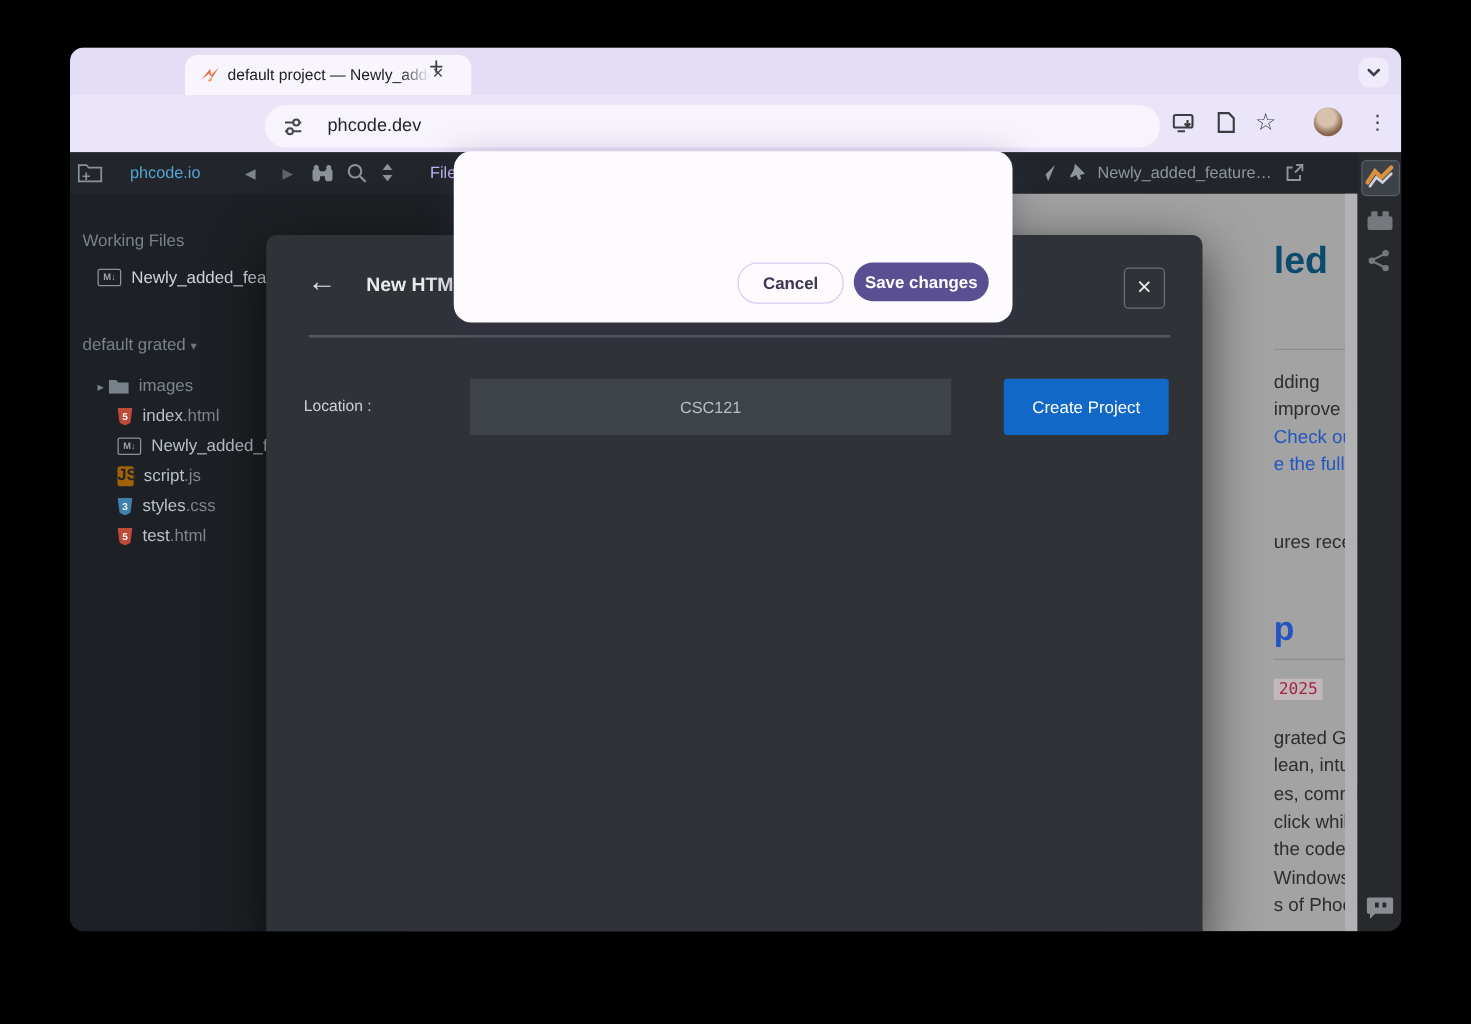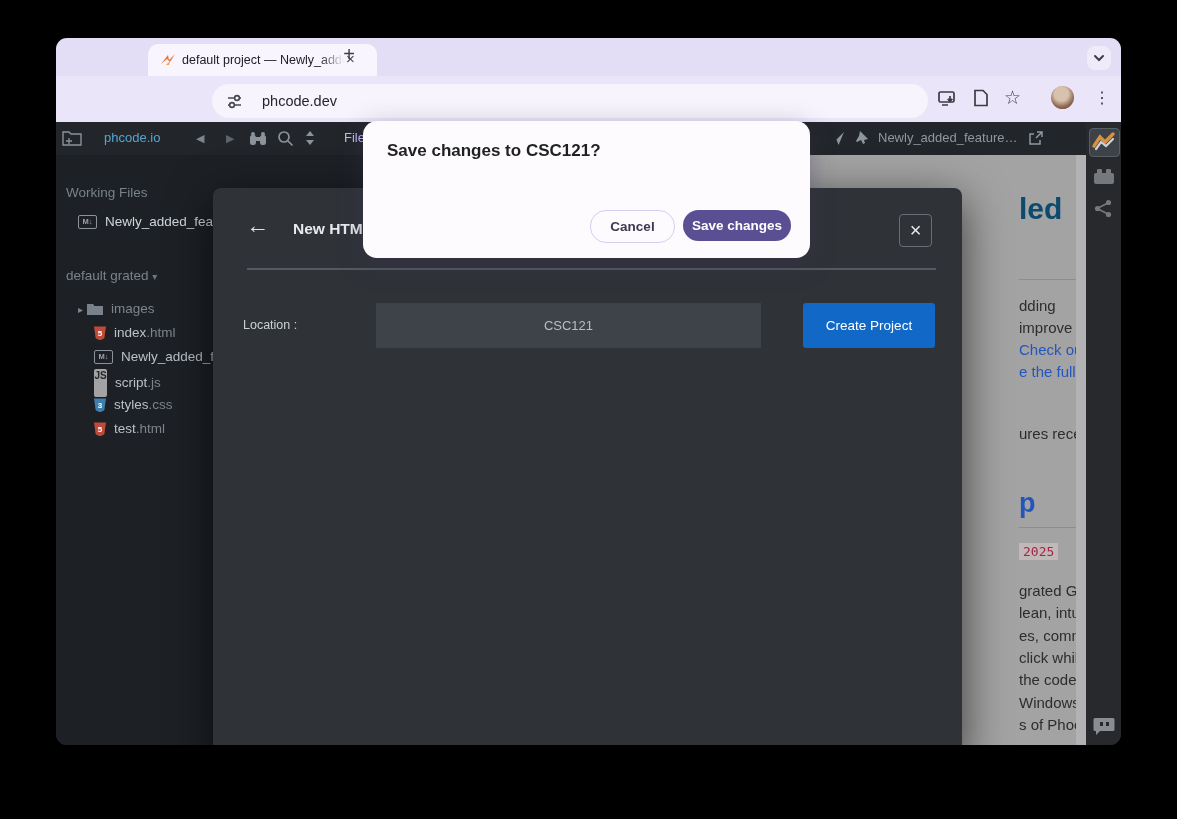--- a/index.html
+++ b/index.html
@@ -36,22 +36,22 @@
   #brand{color:#55a4d4;}
   .tri{font-size:11px;top:10px;color:#7d858c;}
   #sidebar{left:0;top:33px;width:270px;height:590px;background:#1d2125;}
   .sidehead{color:#79828a;font-size:13.5px;}
   .filerow{height:23px;line-height:23px;font-size:13.5px;color:#b9c0c7;white-space:nowrap;}
   .fext{color:#7d848c;}
   .ficon{display:inline-block;vertical-align:middle;margin-right:8px;}
   .shield{width:12px;height:14px;color:#fff;font-size:8px;font-weight:bold;
     text-align:center;line-height:15px;
     clip-path:polygon(0 0,100% 0,86% 84%,50% 100%,14% 84%);}
-  .jsbox{width:13px;height:28px;border-radius:2px;background:#a3a3a3;color:#22262a;
-    font-size:10px;font-weight:bold;text-align:center;line-height:13px;}
+  .jsbox{width:13px;height:16px;border-radius:2px;background:#a16207;color:#22262a;
+    font-size:13px;font-weight:bold;text-align:center;line-height:13px;}
   .mdbox{width:17px;height:12px;border:1px solid #8b9299;border-radius:2px;color:#9aa1a8;
     font-size:7.5px;font-weight:bold;text-align:center;line-height:12px;}
 
   
   #statusbar{left:270px;top:600px;width:471px;height:23px;background:#c6c6c8;}
   .st{font-size:11.5px;color:#3c3c3e;top:5px;white-space:nowrap;}
   .stdim{color:#8d8d8f;}
   .stdiv{width:1px;height:15px;background:#9d9da0;top:4px;}
   .stcaret{color:#6b6b6e;font-size:9px;top:7px;}
   #stcircle{left:408px;top:4px;width:13px;height:13px;border:1.5px solid #9a9a9d;
@@ -333,16 +333,15 @@
       <div class="abs" id="modal-divider"></div>
       <span class="abs" id="loc-label">Location :</span>
       <div class="abs" id="loc-input">CSC121</div>
       <div class="abs" id="create-btn">Create Project</div>
 
     </div>
   </div>
 </div>
 
 <div id="perm">
-  <div class="abs" id="perm-title">Save changes to CSC121?</div>
   <div class="abs" id="cancel-btn">Cancel</div>
   <div class="abs" id="save-btn">Save changes</div>
 </div>
 
 </body></html>

